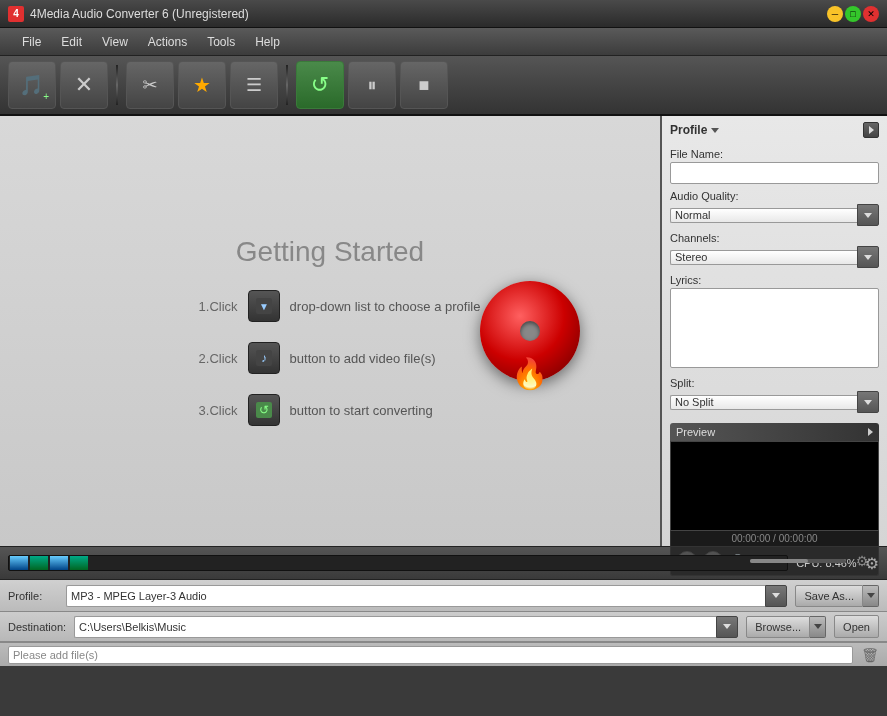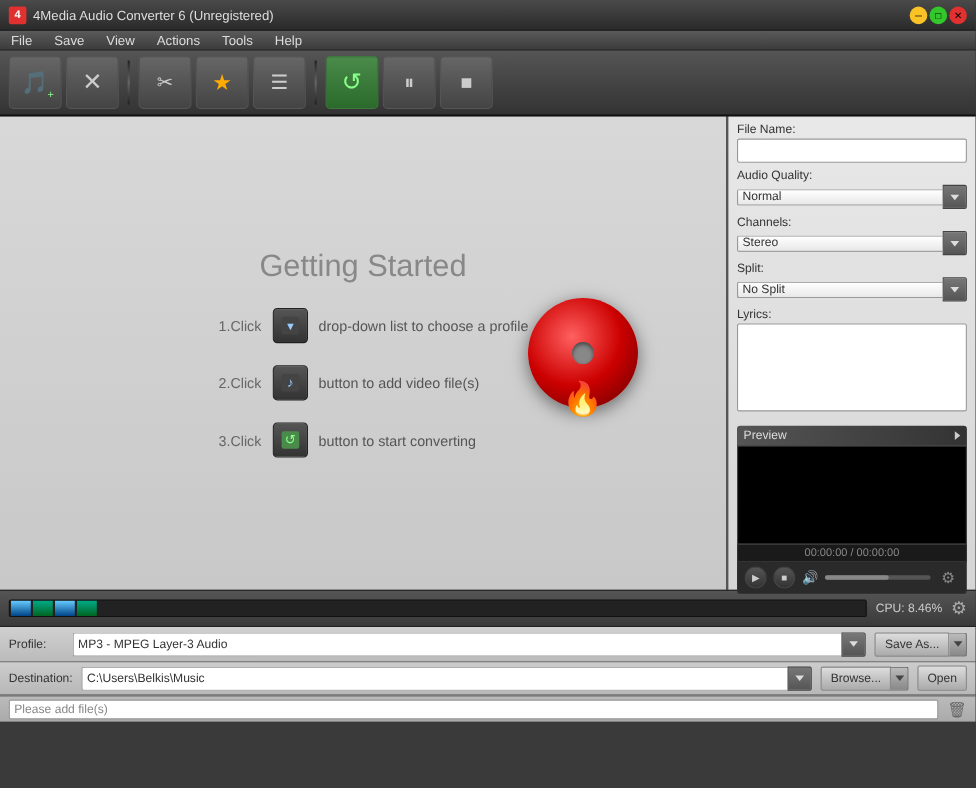--- a/index.html
+++ b/index.html
@@ -38,24 +38,24 @@
       display: flex; align-items: center; justify-content: center;
       font-size: 9px; cursor: pointer; border: none;
     }
     .win-btn.min { background: #f9c328; }
     .win-btn.max { background: #34c72b; }
     .win-btn.close { background: #e03030; }
 
     
     #menu-bar {
       background: linear-gradient(to bottom, #5a5a5a, #3c3c3c);
-      height: 18px;
-      display: flex;
-      align-items: center;
-      padding: 0 0;
+      height: 28px;
+      display: flex;
+      align-items: center;
+      padding: 0 12px;
       border-bottom: 1px solid #222;
     }
     .menu-item {
       color: #ddd;
       padding: 4px 10px;
       cursor: pointer;
       font-size: 12px;
       border-radius: 3px;
     }
 
@@ -477,21 +477,21 @@
   <span class="title-text">4Media Audio Converter 6 (Unregistered)</span>
   <div class="win-buttons">
     <button class="win-btn min">─</button>
     <button class="win-btn max">□</button>
     <button class="win-btn close">✕</button>
   </div>
 </div>
 
 <div id="menu-bar">
   <div class="menu-item">File</div>
-  <div class="menu-item">Save</div>
+  <div class="menu-item">Edit</div>
   <div class="menu-item">View</div>
   <div class="menu-item">Actions</div>
   <div class="menu-item">Tools</div>
   <div class="menu-item">Help</div>
 </div>
 
 <div id="toolbar">
   <div class="tb-btn" style="position:relative;">
     <span style="font-size:20px;">🎵</span>
     <span class="add-badge">+</span>
@@ -558,20 +558,29 @@
       </div>
     </div>
 
     <div class="cd-image">
       <div class="cd-hole"></div>
       <div class="cd-flame">🔥</div>
     </div>
   </div>
 
   <div id="right-panel">
+    <div class="profile-header">
+      <div class="profile-label">
+        <span>Profile</span>
+        <span class="triangle-down" style="color:#555; margin-left:2px;"></span>
+      </div>
+      <div class="profile-arrow">
+        <span class="triangle-right" style="color:#ddd;"></span>
+      </div>
+    </div>
 
     <div>
       <div class="field-label">File Name:</div>
       <input type="text" class="text-input" value="" style="">
     </div>
 
     <div>
       <div class="field-label">Audio Quality:</div>
       <div class="dropdown-row">
         <div class="dropdown-field">Normal</div>
@@ -585,32 +594,32 @@
       <div class="field-label">Channels:</div>
       <div class="dropdown-row">
         <div class="dropdown-field">Stereo</div>
         <div class="dropdown-btn">
           <span class="triangle-down"></span>
         </div>
       </div>
     </div>
 
     <div>
+      <div class="field-label">Lyrics:</div>
+      <textarea class="lyrics-area" style=""></textarea>
+    </div>
+
+    <div>
       <div class="field-label">Split:</div>
       <div class="dropdown-row">
         <div class="dropdown-field">No Split</div>
         <div class="dropdown-btn">
           <span class="triangle-down"></span>
         </div>
       </div>
-    </div>
-
-    <div>
-      <div class="field-label">Lyrics:</div>
-      <textarea class="lyrics-area" style=""></textarea>
     </div>
 
     <div class="preview-section">
       <div class="preview-header">
         <span>Preview</span>
         <span class="triangle-right" style="color:#ccc;"></span>
       </div>
       <div class="preview-video"></div>
       <div class="preview-time">00:00:00 / 00:00:00</div>
       <div class="preview-controls">

